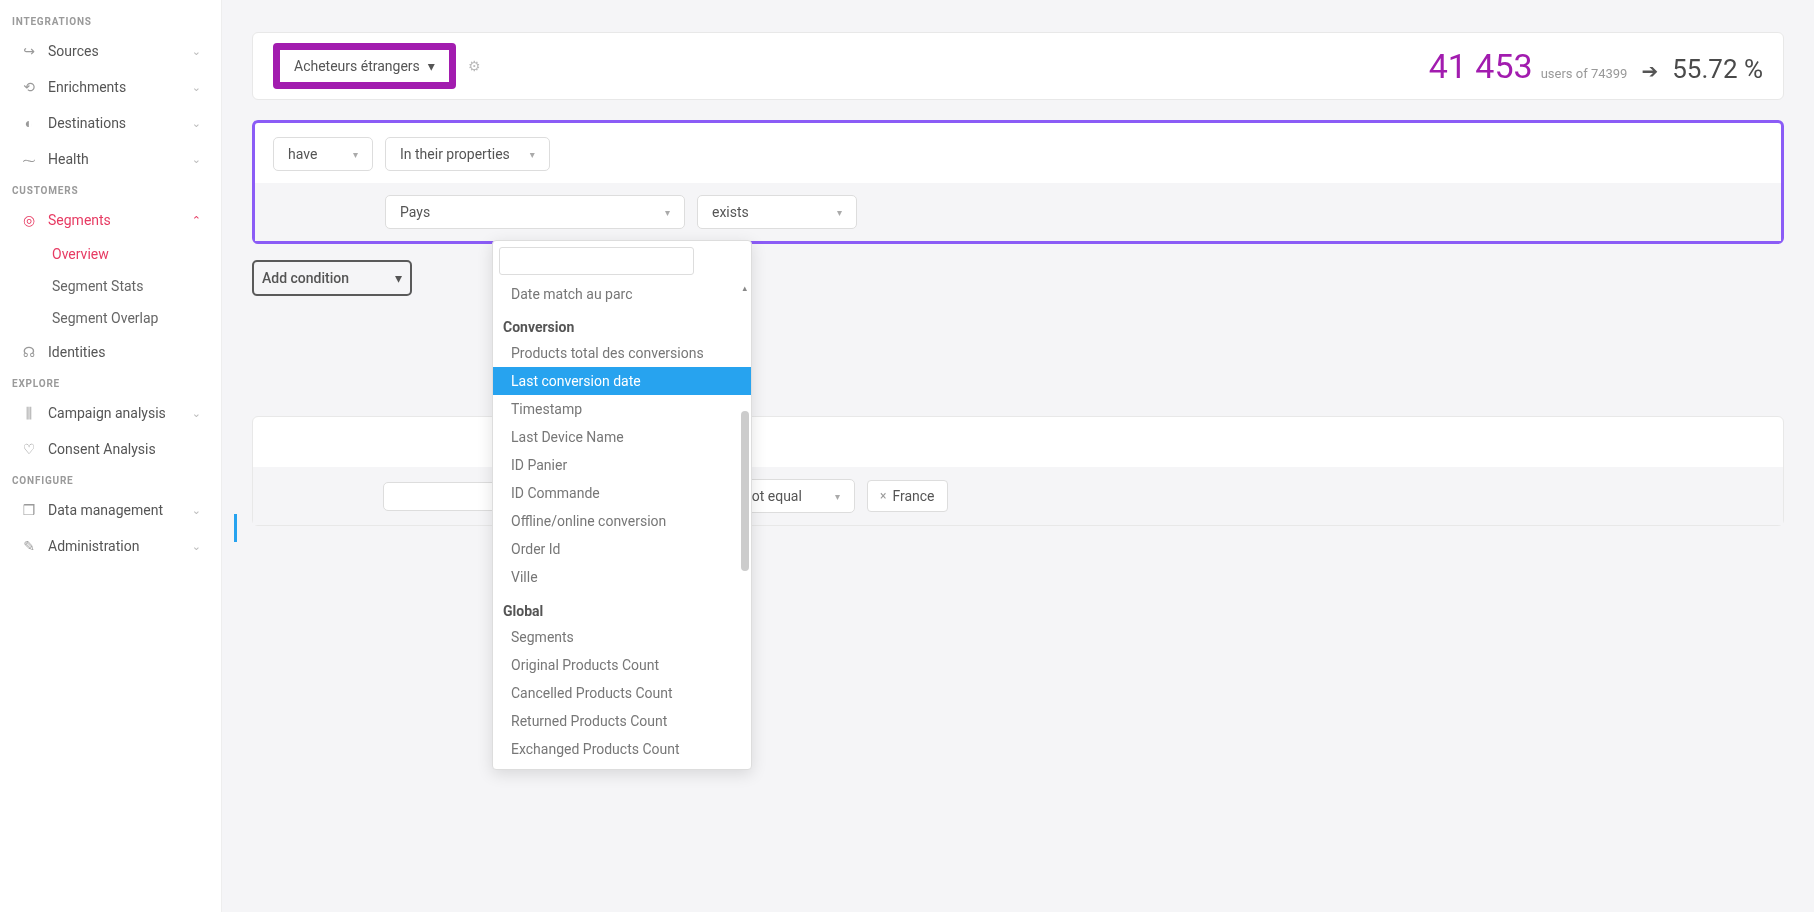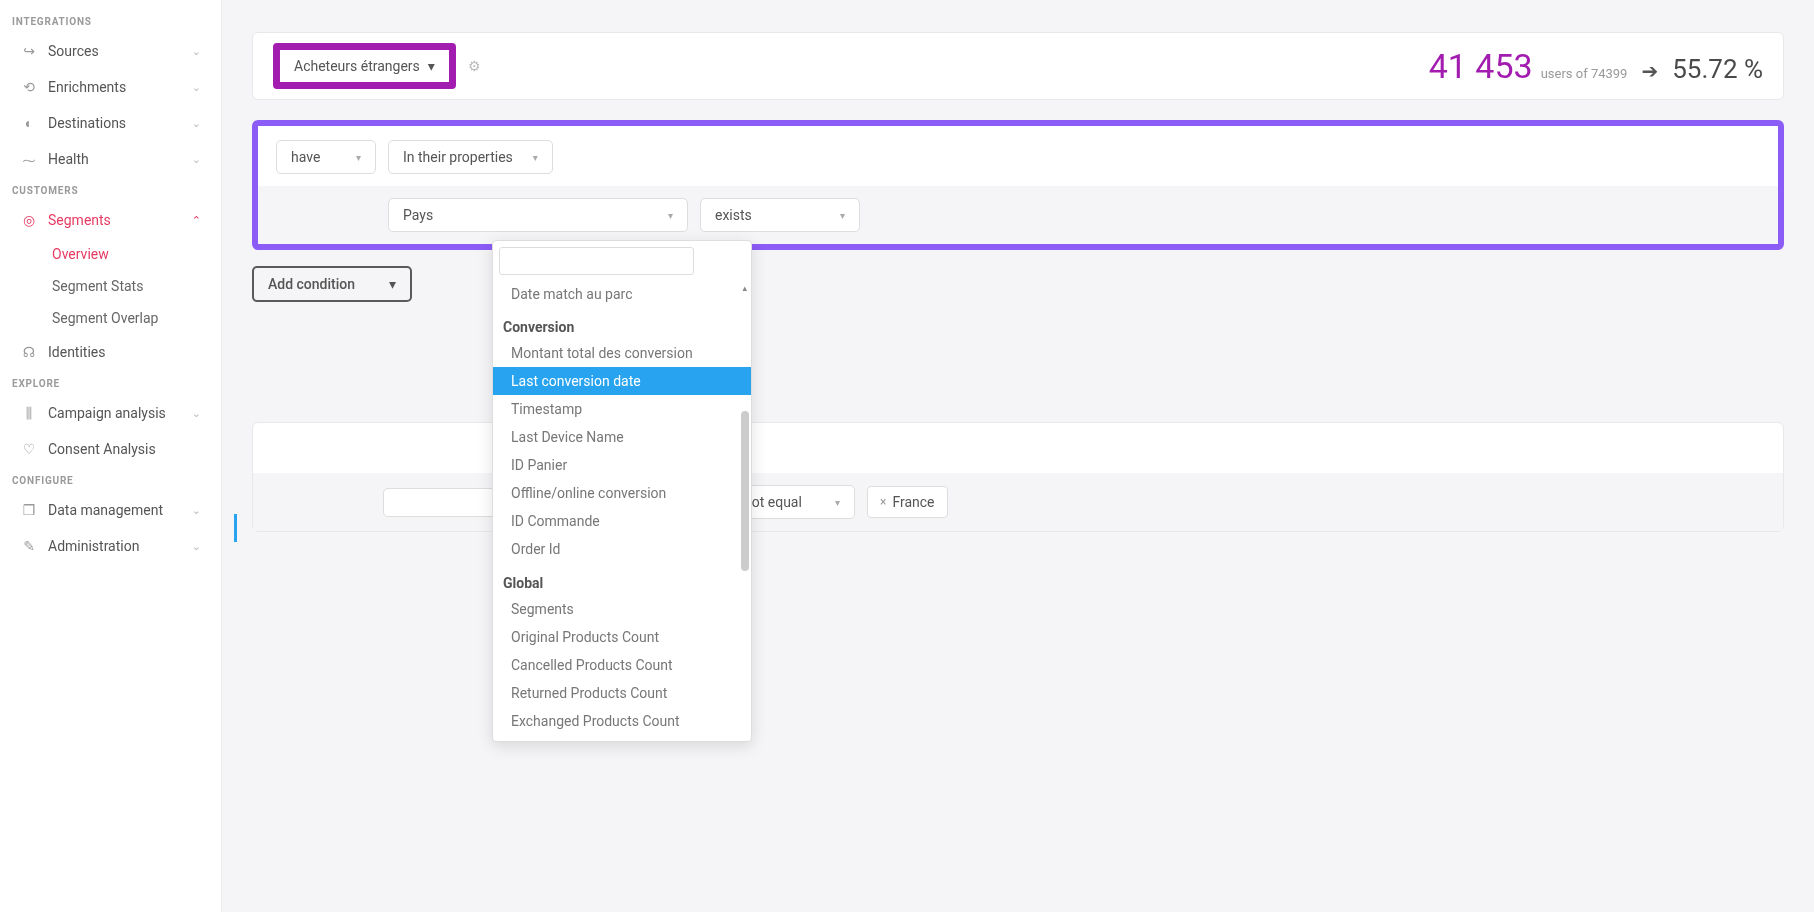--- a/index.html
+++ b/index.html
@@ -22,28 +22,28 @@
 .main { flex:1; padding: 32px 30px 30px 30px; overflow:hidden; }
 .top-row { display:flex; align-items:center; justify-content:space-between; background:#fff; border:1px solid #e8e8e8; border-radius:6px; padding:10px 20px; margin-bottom:20px; }
 .seg-select { border:7px solid #a21caf; border-radius:4px; padding:8px 14px; display:inline-flex; align-items:center; gap:8px; cursor:pointer; font-size:14px; color:#555; }
 .gear { color:#bbb; font-size:14px; margin-left:12px; cursor:pointer; }
 .stats { display:flex; align-items:baseline; gap:8px; }
 .big-num { color:#a21caf; font-size:34px; font-weight:400; }
 .sub-txt { color:#999; font-size:13px; }
 .arrow-r { color:#555; font-size:20px; margin:0 6px; }
 .pct { color:#4a4a4a; font-size:26px; font-weight:400; }
 
-.cond-block { background:#fff; border:6px solid #8b5cf6; border-radius:6px; padding:14px 18px; margin-bottom:16px; position:relative; }
+.cond-block { background:#fff; border:3px solid #8b5cf6; border-radius:6px; padding:14px 18px; margin-bottom:16px; position:relative; }
 .cond-row { display:flex; gap:12px; align-items:center; margin-bottom:12px; }
 .sub-row { background:#f5f5f7; margin: 0 -18px -14px -18px; padding:12px 18px 12px 130px; display:flex; gap:12px; }
 .sel { border:1px solid #ddd; border-radius:5px; background:#fff; padding:8px 14px; display:inline-flex; align-items:center; justify-content:space-between; gap:20px; cursor:pointer; color:#555; min-width:100px; }
 .sel.wide { min-width:300px; }
 .sel.med { min-width:160px; }
 .sel .car { color:#aaa; font-size:10px; }
-.add-cond { border:2px solid #5a5a5a; border-radius:5px; padding:8px 14px; display:inline-flex; align-items:center; justify-content:space-between; gap:20px; cursor:pointer; color:#555; min-width:160px; font-weight:500; }
+.add-cond { border:2px solid #5a5a5a; border-radius:5px; padding:8px 8px; display:inline-flex; align-items:center; justify-content:space-between; gap:20px; cursor:pointer; color:#555; min-width:160px; font-weight:500; }
 .tag { border:1px solid #ddd; border-radius:4px; padding:7px 12px; display:inline-flex; align-items:center; gap:6px; color:#555; background:#fff; }
 .tag .x { color:#999; font-size:12px; }
 
 .dropdown { position:absolute; left:270px; top:240px; width:260px; background:#fff; border:1px solid #ddd; border-radius:4px; box-shadow:0 4px 16px rgba(0,0,0,0.12); z-index:10; }
 .dd-search { border:1px solid #ddd; margin:6px; border-radius:3px; height:28px; padding:0 8px; }
 .dd-body { position:relative; max-height:520px; overflow:hidden; }
 .dd-scroll { padding-bottom:6px; }
 .dd-scrollbar { position:absolute; right:2px; top:130px; width:8px; height:160px; background:#ccc; border-radius:4px; }
 .dd-up { position:absolute; right:4px; top:2px; font-size:9px; color:#888; }
 .dd-item-top { padding:5px 18px; color:#777; }
@@ -195,28 +195,29 @@
         <span class="car">▾</span>
     </div>
 
     <div class="dropdown">
       <input class="dd-search" style="">
       <div class="dd-body">
         <span class="dd-up">▴</span>
         <div class="dd-scroll">
           <div class="dd-item-top">Date match au parc</div>
           <div class="dd-group">Conversion</div>
-          <div class="dd-item">Montant total des conversion</div>
+          <div class="dd-item">Products total des conversions</div>
           <div class="dd-item hl">Last conversion date</div>
           <div class="dd-item">Timestamp</div>
           <div class="dd-item">Last Device Name</div>
           <div class="dd-item">ID Panier</div>
+          <div class="dd-item">ID Commande</div>
           <div class="dd-item">Offline/online conversion</div>
-          <div class="dd-item">ID Commande</div>
           <div class="dd-item">Order Id</div>
+          <div class="dd-item">Ville</div>
           <div class="dd-group">Global</div>
           <div class="dd-item">Segments</div>
           <div class="dd-item">Original Products Count</div>
           <div class="dd-item">Cancelled Products Count</div>
           <div class="dd-item">Returned Products Count</div>
           <div class="dd-item">Exchanged Products Count</div>
 
         </div>
         <div class="dd-scrollbar"></div>
       </div>

